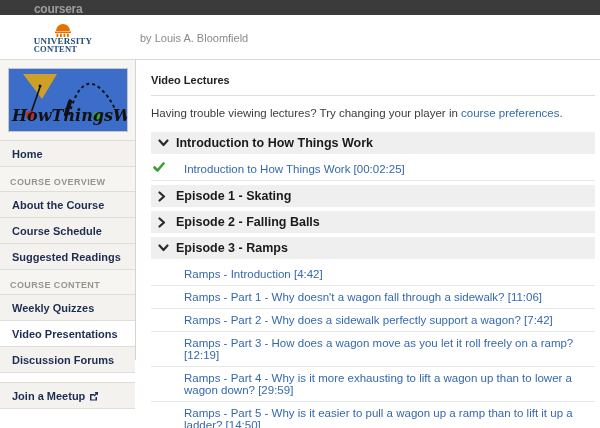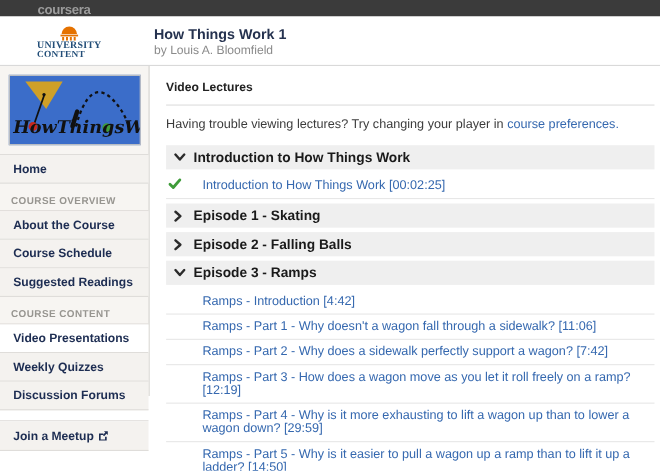--- a/index.html
+++ b/index.html
@@ -103,21 +103,20 @@
         <rect x="8" y="10.6" width="1.8" height="3.4" fill="#e57200"></rect>
         <rect x="11.5" y="10.6" width="1.8" height="3.4" fill="#e57200"></rect>
         <rect x="15" y="10.6" width="1.8" height="3.4" fill="#e57200"></rect>
       </svg>
       <div class="uva-text">
         <div class="l1">UNIVERSITY</div>
         <div class="l2">CONTENT</div>
       </div>
     </div>
     <div class="course-meta">
-      <div class="course-title">How Things Work 1</div>
       <div class="course-author">by Louis A. Bloomfield</div>
     </div>
   </div>
 
   <div class="body">
 
     <div class="sidebar">
       <div class="course-logo">
         <svg width="120" height="62" viewBox="0 0 120 62">
           <polygon points="14,5 48,5 33,30" fill="#cfa028"></polygon>
@@ -135,22 +134,22 @@
             <a class="sb-item">Home</a>
           </div>
           <div class="sb-label">COURSE OVERVIEW</div>
           <div class="sb-group">
             <a class="sb-item">About the Course</a>
             <a class="sb-item">Course Schedule</a>
             <a class="sb-item">Suggested Readings</a>
           </div>
           <div class="sb-label">COURSE CONTENT</div>
           <div class="sb-group">
+            <a class="sb-item">Weekly Quizzes</a>
             <a class="sb-item active">Video Presentations</a>
-            <a class="sb-item">Weekly Quizzes</a>
             <a class="sb-item">Discussion Forums</a>
           </div>
           <div class="sb-meetup-wrap">
             <a class="sb-item"><span>Join a Meetup</span><span class="ext-icon"><svg width="10" height="10" viewBox="0 0 10 10">
                   <path d="M1,3 h4 v1.5 h-2.5 v4 h4 V6 H8 v3.5 H1 Z" fill="#1d2d52"></path>
                   <path d="M5.5,1 H9 V4.5 L7.8,3.3 5.6,5.5 4.5,4.4 6.7,2.2 Z" fill="#1d2d52"></path>
                 </svg></span></a>
           </div>
         </nav>
     </div>

